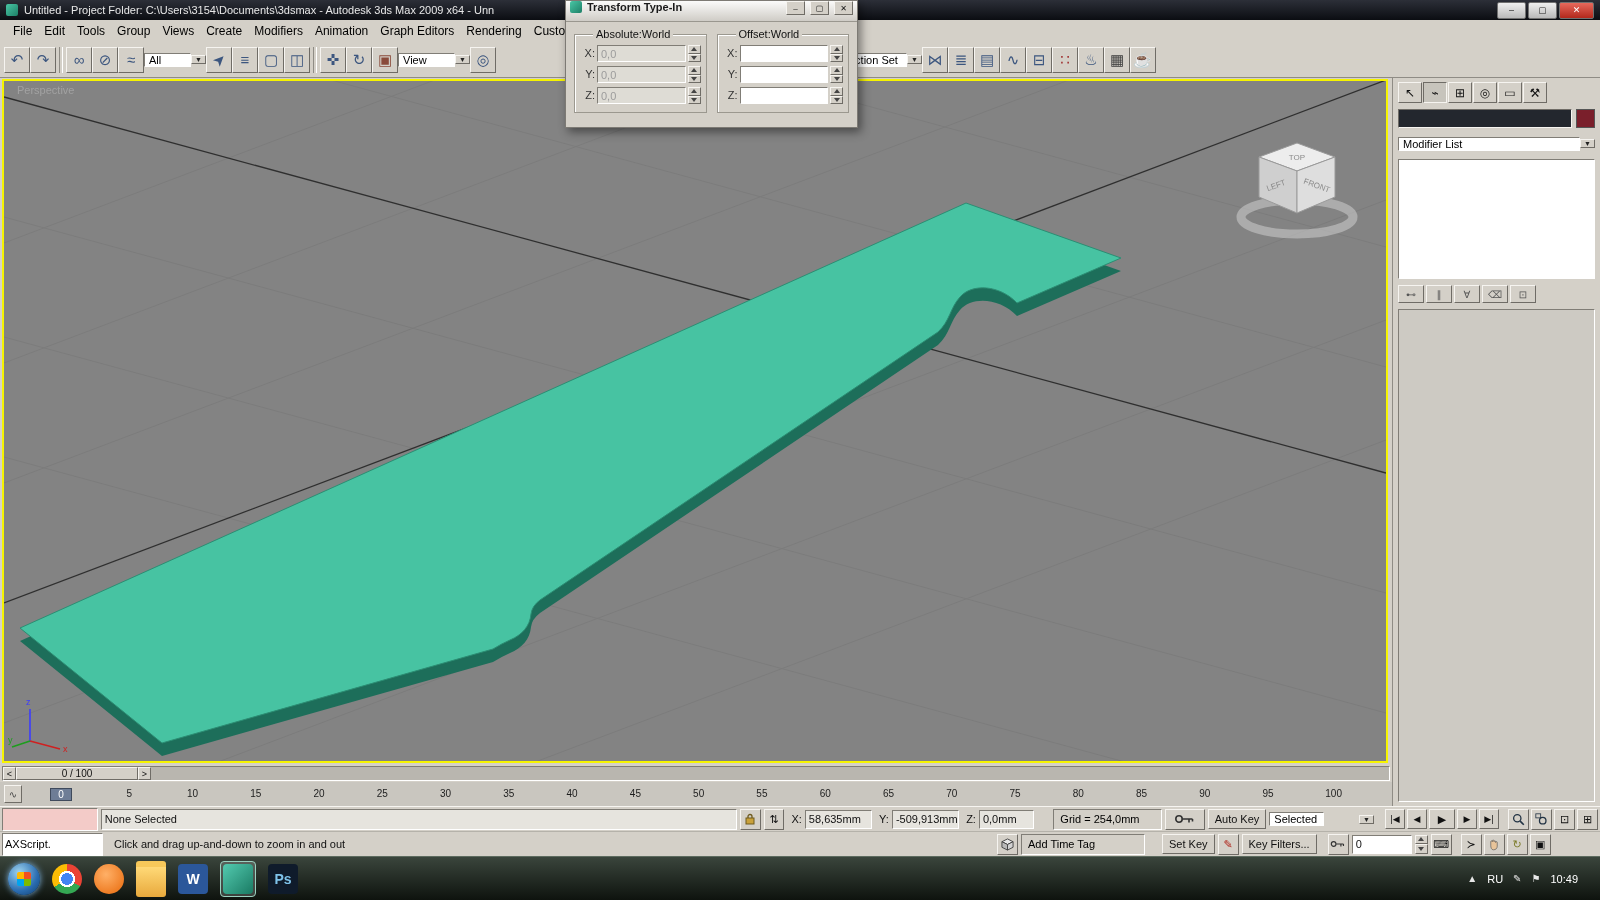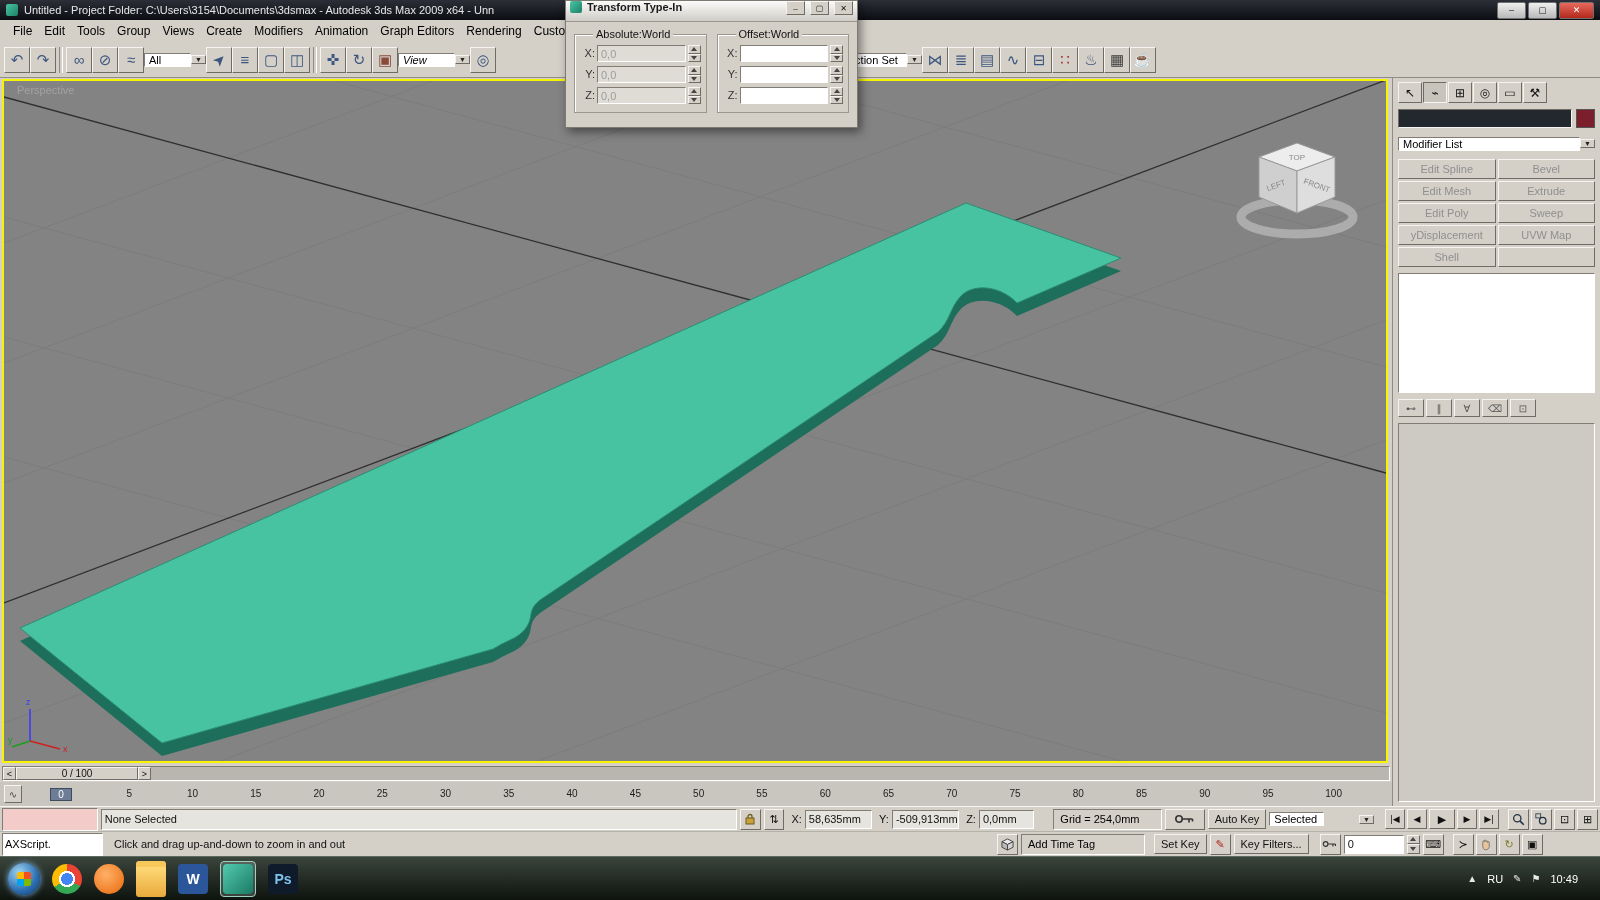--- a/index.html
+++ b/index.html
@@ -215,21 +215,21 @@
     <div class="tsep"></div>
     <div class="btn tbtn icon">
         <span>✜</span>
       </div>
     <div class="btn tbtn icon">
         <span>↻</span>
       </div>
     <div class="btn tbtn icon">
         <span style="color:#8a4a3a">▣</span>
       </div>
-    <div class="dd" style="width:72px;font-style:italic;">
+    <div class="dd" style="width:72px;">
       <span class="val" style="flex:1">View</span>
       <div class="btn arrow">▼</div>
     </div>
     <div class="btn tbtn icon">
         <span>◎</span>
       </div>
     <div class="tb-spacer"></div>
     <div class="dd" style="width:78px;">
       <span class="val" style="flex:1">ection Set</span>
       <div class="btn arrow">▼</div>
@@ -369,32 +369,20 @@
         </div>
     </div>
     <div class="cp-name-row">
       <div class="cp-name"></div>
       <div class="cp-swatch"></div>
     </div>
     <div class="dd">
       <span class="val" style="flex:1">Modifier List</span>
       <div class="btn arrow">▼</div>
     </div>
-    <div class="cp-grid">
-      <div class="btn cp-mbtn">Edit Spline</div>
-      <div class="btn cp-mbtn">Bevel</div>
-      <div class="btn cp-mbtn">Edit Mesh</div>
-      <div class="btn cp-mbtn">Extrude</div>
-      <div class="btn cp-mbtn">Edit Poly</div>
-      <div class="btn cp-mbtn">Sweep</div>
-      <div class="btn cp-mbtn">yDisplacement</div>
-      <div class="btn cp-mbtn">UVW Map</div>
-      <div class="btn cp-mbtn">Shell</div>
-      <div class="btn cp-mbtn"></div>
-    </div>
     <div class="cp-stack"></div>
     <div class="cp-mini">
       <div class="btn">
           <span>⊷</span>
         </div>
       <div class="btn">
           <span>∥</span>
         </div>
       <div class="btn">
           <span>∀</span>
@@ -498,21 +486,21 @@
     <div class="btn sbtn">
       <svg width="13" height="13" viewBox="0 0 14 14">
           <polygon points="7,1 13,4 7,7 1,4" fill="#e8e8e8" stroke="#444"></polygon>
           <polygon points="1,4 7,7 7,13 1,10" fill="#b9b9b9" stroke="#444"></polygon>
           <polygon points="7,7 13,4 13,10 7,13" fill="#d2d2d2" stroke="#444"></polygon>
         </svg>
     </div>
     <div class="panel-box" style="width:110px">
         <span>Add Time Tag</span>
       </div>
-    <div class="btn txtbtn" style="margin-left:6px">
+    <div class="btn txtbtn" style="margin-left:14px">
         <span>Set Key</span>
       </div>
     <div class="btn sbtn">
         <span style="color:#b02a20">✎</span>
       </div>
     <div class="btn txtbtn">
         <span>Key Filters...</span>
       </div>
     <div class="btn sbtn" style="margin-left:8px">
       <svg width="16" height="10" viewBox="0 0 22 12">

